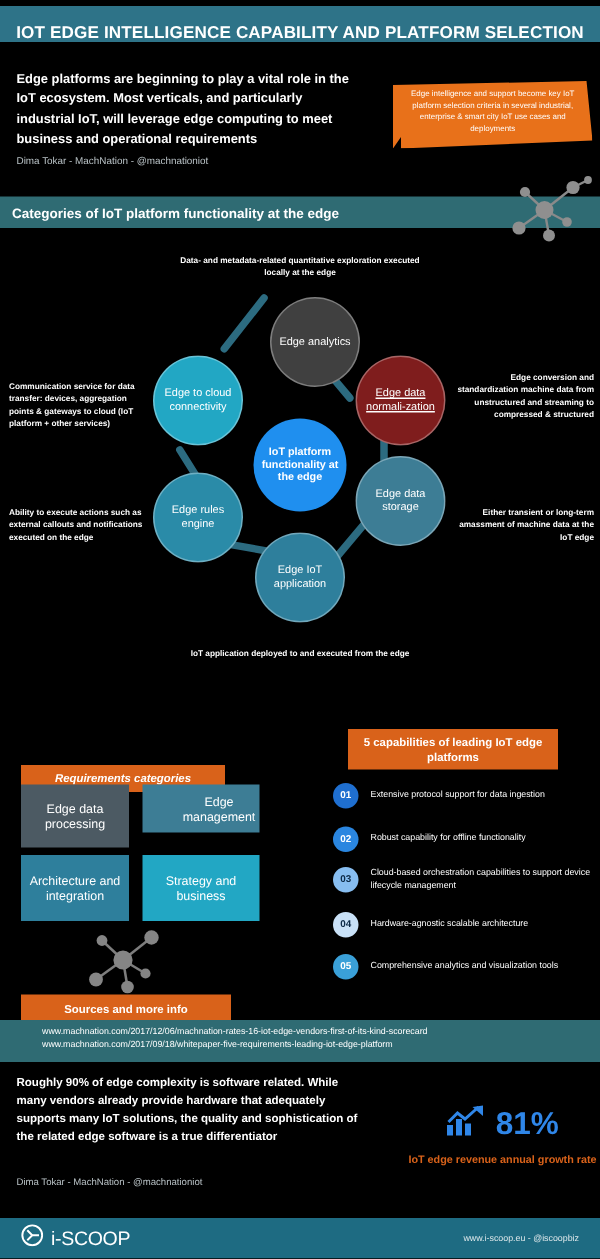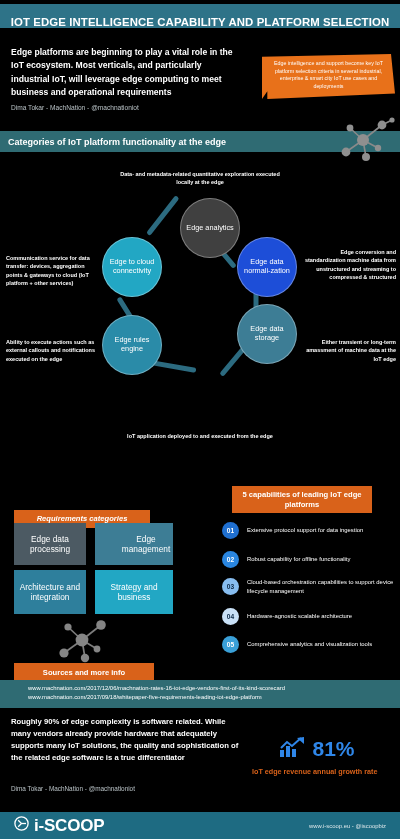--- a/index.html
+++ b/index.html
@@ -113,32 +113,32 @@
 
   
   .btext {
     position: absolute; left: 11px; top: 716px; width: 230px;
     color: #ffffff; font-size: 7.7px; font-weight: bold; line-height: 1.55;
   }
   .bcredit {
     position: absolute; left: 11px; top: 785px;
     color: #b9c2c6; font-size: 6.4px;
   }
-  .stat { position: absolute; left: 252px; top: 736px; width: 130px; }
+  .stat { position: absolute; left: 270px; top: 736px; width: 130px; text-align: center; }
   .statrow { display: flex; align-items: center; justify-content: center; gap: 7px; }
   .statnum { color: #2f86e8; font-size: 21px; font-weight: bold; }
   .statlabel { color: #d9621a; font-size: 7.2px; font-weight: bold; line-height: 1.35; margin-top: 5px; }
 
   
   .footer {
     position: absolute; left: 0; top: 812px; width: 400px; height: 27px;
     background: #1e6b82; display: flex; align-items: center;
   }
   .flogo { display: flex; align-items: center; gap: 5px; padding-left: 14px; }
-  .flogo .ftxt { color: #ffffff; font-size: 17px; font-weight: bold; letter-spacing: -0.2px; }
+  .flogo .ftxt { color: #ffffff; font-size: 13px; font-weight: normal; letter-spacing: -0.2px; }
   .furl { margin-left: auto; padding-right: 14px; color: #dce7ea; font-size: 5.9px; }
 </style>
 </head>
 <body>
 
 <div class="page">
 
   <div class="titlebar">
     <div class="txt">IOT EDGE INTELLIGENCE CAPABILITY AND PLATFORM SELECTION</div>
   </div>
@@ -181,49 +181,55 @@
     <div class="spoke" style="left:148px; top:72px;  width:48px; transform:rotate(-52deg);"></div>
     <div class="spoke" style="left:204px; top:68px;  width:48px; transform:rotate(50deg);"></div>
     <div class="spoke" style="left:256px; top:118px; width:48px; transform:rotate(90deg);"></div>
     <div class="spoke" style="left:252px; top:176px; width:48px; transform:rotate(130deg);"></div>
     <div class="spoke" style="left:196px; top:208px; width:48px; transform:rotate(-170deg);"></div>
     <div class="spoke" style="left:144px; top:176px; width:48px; transform:rotate(-122deg);"></div>
 
     <div class="circ c-outer" style="left: 180px; top: 38px; background: #404040;">
         <span>Edge analytics</span>
       </div>
-    <div class="circ c-outer" style="left: 237px; top: 77px; background: #1d4ed8;">
+    <div class="circ c-outer" style="left: 237px; top: 77px; background: #7f1d1d; text-decoration: underline;">
         <span>Edge data normali-zation</span>
       </div>
     <div class="circ c-outer" style="left: 237px; top: 144px; background: rgb(61, 125, 149);">
         <span>Edge data storage</span>
       </div>
+    <div class="circ c-outer" style="left: 170px; top: 195px; background: rgb(46, 127, 156);">
+        <span>Edge IoT application</span>
+      </div>
     <div class="circ c-outer" style="left: 102px; top: 77px; background: rgb(34, 167, 196);">
         <span>Edge to cloud connectivity</span>
       </div>
     <div class="circ c-outer" style="left: 102px; top: 155px; background: rgb(42, 139, 168);">
         <span>Edge rules engine</span>
       </div>
 
+    <div class="circ c-center">
+      <span>IoT platform functionality at the edge</span>
+    </div>
 
     <div class="ann c" style="left:120px; top:10px;  width:160px;">Data- and metadata-related quantitative exploration executed locally at the edge</div>
     <div class="ann r" style="left:300px; top:88px;  width:96px;">Edge conversion and standardization machine data from unstructured and streaming to compressed  &amp; structured</div>
     <div class="ann r" style="left:300px; top:178px; width:96px;">Either transient or long-term amassment of machine data at the IoT edge</div>
     <div class="ann c" style="left:120px; top:272px; width:160px;">IoT application deployed to and executed from the edge</div>
     <div class="ann" style="left:6px;   top:94px;  width:96px;">Communication service for data transfer: devices, aggregation points &amp; gateways to cloud (IoT platform + other services)</div>
     <div class="ann" style="left:6px;   top:178px; width:96px;">Ability to execute actions such as external callouts and notifications executed on the edge</div>
   </div>
 
   <div class="obar" style="left:14px; top:510px; width:136px; height:18px;font-style:italic;">
     <div class="otxt">Requirements categories</div>
   </div>
   <div class="tile" style="left:14px; top:523px; width:72px; height:42px; background:#4c5a63;">
       <span>Edge data processing</span>
     </div>
-  <div class="tile" style="left:95px; top:523px; width:78px; height:42px; background:#3d7d95;padding-left:24px;">
+  <div class="tile" style="left:95px; top:523px; width:78px; height:32px; background:#3d7d95;padding-left:24px;">
       <span>Edge management</span>
     </div>
   <div class="tile" style="left:14px; top:570px; width:72px; height:44px; background:#2e7f9c;">
       <span>Architecture and integration</span>
     </div>
   <div class="tile" style="left:95px; top:570px; width:78px; height:44px; background:#22a7c4;">
       <span>Strategy and business</span>
     </div>
 
   <div class="nodes" style="left:52px; top:614px;">

